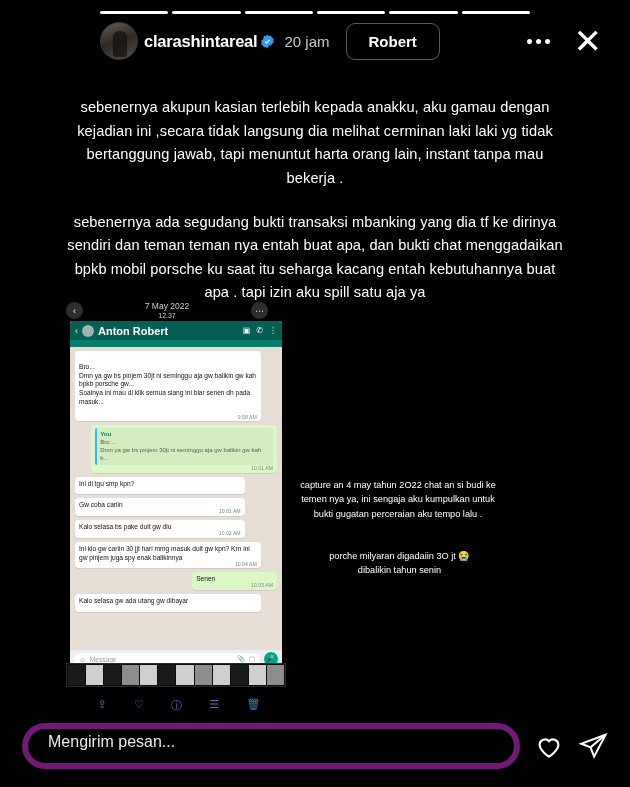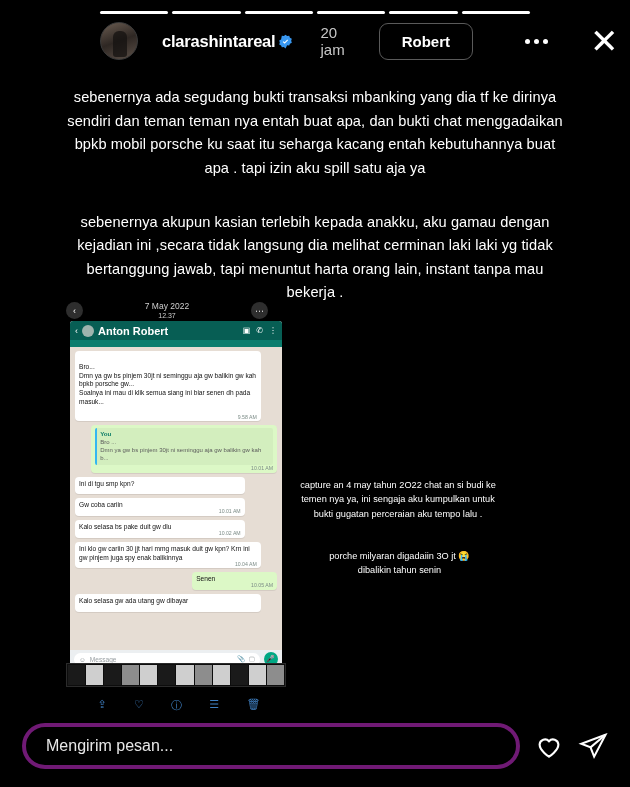--- a/index.html
+++ b/index.html
@@ -31,21 +31,21 @@
     background: rgba(255,255,255,0.35);
   }
   .progress-seg.done { background: #ffffff; }
   .progress-seg.active { background: #ffffff; }
 
   
   .header {
     display: flex;
     align-items: center;
     padding: 8px 22px 6px 100px;
-    gap: 24px;
+    gap: 6px;
   }
   .avatar {
     width: 38px; height: 38px;
     border-radius: 50%;
     background: linear-gradient(160deg,#6b5d52 0%,#2e2723 50%,#5c5048 100%);
     flex: 0 0 auto;
     overflow: hidden;
     position: relative;
     border: 1px solid #3a3a3a;
   }
@@ -296,26 +296,26 @@
 
   
   .footer {
     display: flex;
     align-items: center;
     gap: 14px;
     padding: 10px 22px 18px 22px;
   }
   .msg-box {
     flex: 1;
-    border: 4px solid #701a75;
+    border: 6px solid #701a75;
     border-radius: 24px;
     height: 46px;
     display: flex;
-    align-items: flex-end;
-    padding: 10px 20px;
+    align-items: flex-start;
+    padding: 4px 20px;
     color: #e8e8e8;
     font-size: 16px;
     cursor: text;
   }
   .heart, .send {
     width: 30px; height: 30px;
     color: #fff;
     cursor: pointer;
     flex: 0 0 auto;
   }
@@ -351,22 +351,22 @@
     <div class="dots">
         <i></i>
         <i></i>
         <i></i>
       </div>
     <div class="close">✕</div>
   </div>
 
   <div class="body">
 
+    <div class="para p1">sebenernya akupun kasian terlebih kepada anakku, aku gamau dengan kejadian ini ,secara tidak langsung dia melihat cerminan laki laki yg tidak bertanggung jawab, tapi menuntut harta orang lain, instant tanpa mau bekerja .</div>
     <div class="para p2">sebenernya ada segudang bukti transaksi mbanking yang dia tf ke dirinya sendiri dan teman teman nya entah buat apa, dan bukti chat menggadaikan bpkb mobil porsche ku saat itu seharga kacang entah kebutuhannya buat apa . tapi izin aku spill satu aja ya</div>
-    <div class="para p1">sebenernya akupun kasian terlebih kepada anakku, aku gamau dengan kejadian ini ,secara tidak langsung dia melihat cerminan laki laki yg tidak bertanggung jawab, tapi menuntut harta orang lain, instant tanpa mau bekerja .</div>
 
     <div class="shot-wrap">
 
       <div class="shot-top">
         <div class="circ-btn">‹</div>
         <div class="shot-top-center">
           <div>7 May 2022</div>
           <div style="font-size:7px;">12.37</div>
         </div>
         <div class="circ-btn">⋯</div>

